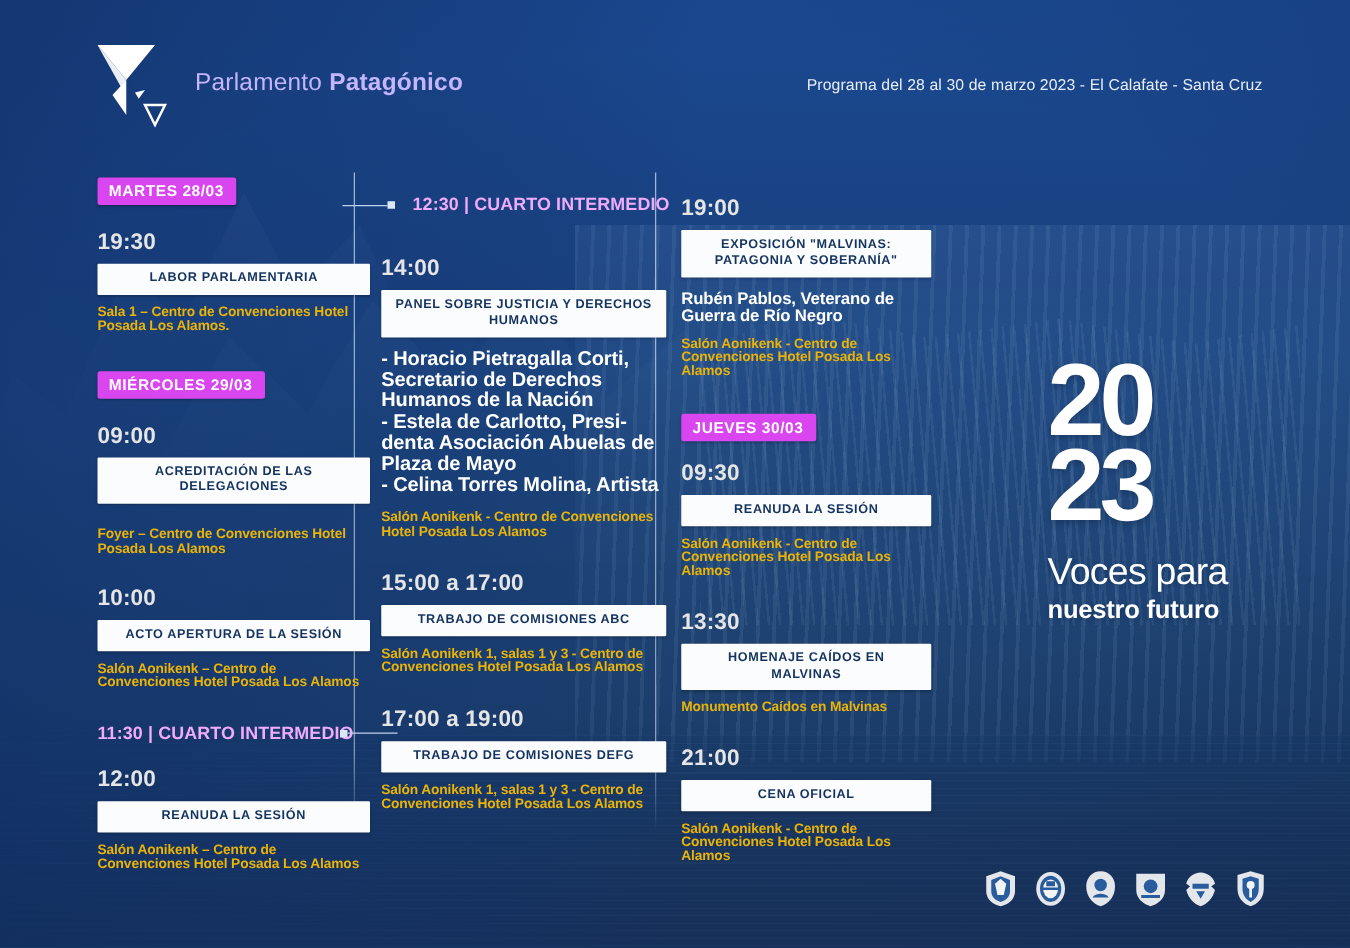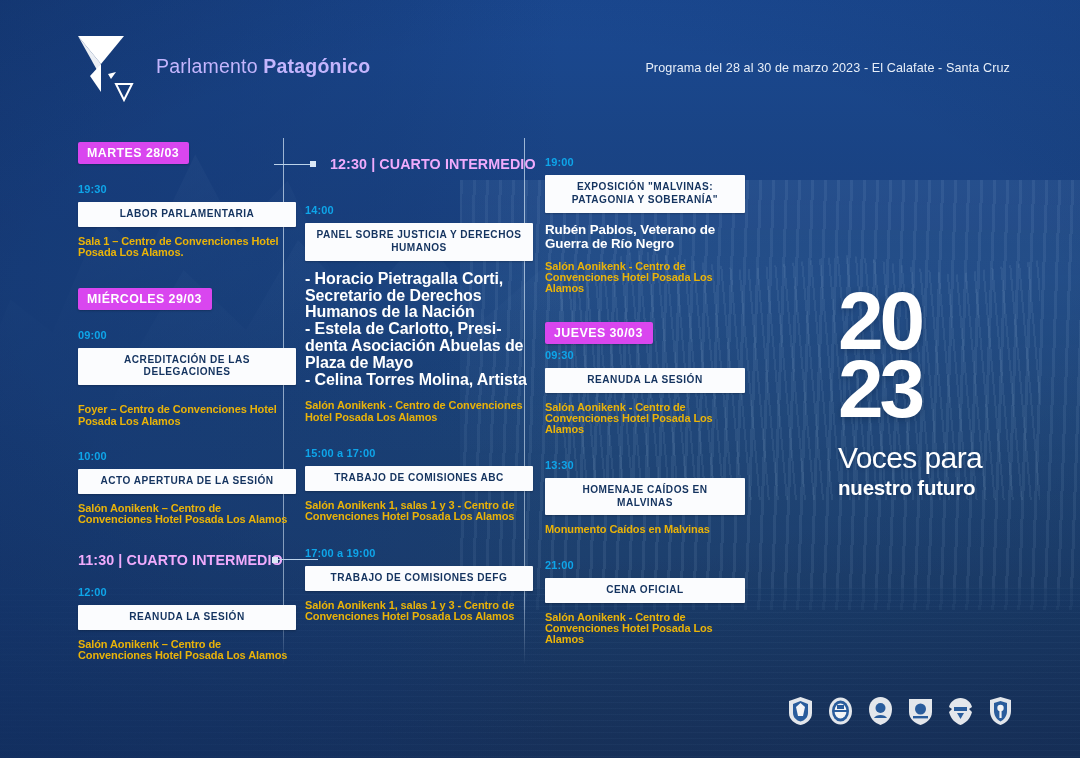--- a/index.html
+++ b/index.html
@@ -96,21 +96,21 @@
   .daybadge{
     display:inline-block;
     background:#d946ef;
     color:#ffffff;
     font-size:12.4px;font-weight:bold;letter-spacing:.45px;
     padding:4px 10px 4px 9px;
     border-radius:2px;
     box-shadow:0 1px 2px rgba(0,0,0,.22);
   }
   .time{
-    color:#0ea5e9;font-size:11px;font-weight:bold;letter-spacing:.15px;
+    color:#e5e5e5;font-size:18px;font-weight:bold;letter-spacing:.15px;
   }
   .labelbox{
     background:#fbfcfe;
     color:#14335f;
     font-size:10.1px;font-weight:bold;letter-spacing:.5px;
     text-align:center;
     padding:6px 8px;
     line-height:1.28;
     border-radius:1px;
     box-shadow:0 1px 2px rgba(0,0,0,.22);
@@ -277,21 +277,21 @@
       <div class="time">19:00</div>
       <div class="labelbox" style="margin-top:7px;">EXPOSICIÓN "MALVINAS: PATAGONIA Y SOBERANÍA"</div>
       <div class="person" style="margin-top:10px;">Rubén Pablos, Veterano de Guerra de Río Negro</div>
       <div class="venue" style="margin-top:9px;">Salón Aonikenk - Centro de Convenciones Hotel Posada Los Alamos</div>
     </div>
 
     <div style="margin-top:27px;">
       <span class="daybadge">JUEVES 30/03</span>
     </div>
 
-    <div style="margin-top:5px;">
+    <div style="margin-top:15px;">
       <div class="time">09:30</div>
       <div class="labelbox" style="margin-top:7px;">REANUDA LA SESIÓN</div>
       <div class="venue" style="margin-top:9px;">Salón Aonikenk - Centro de Convenciones Hotel Posada Los Alamos</div>
     </div>
 
     <div style="margin-top:23px;">
       <div class="time">13:30</div>
       <div class="labelbox" style="margin-top:7px;">HOMENAJE CAÍDOS EN MALVINAS</div>
       <div class="venue" style="margin-top:9px;">Monumento Caídos en Malvinas</div>
     </div>

